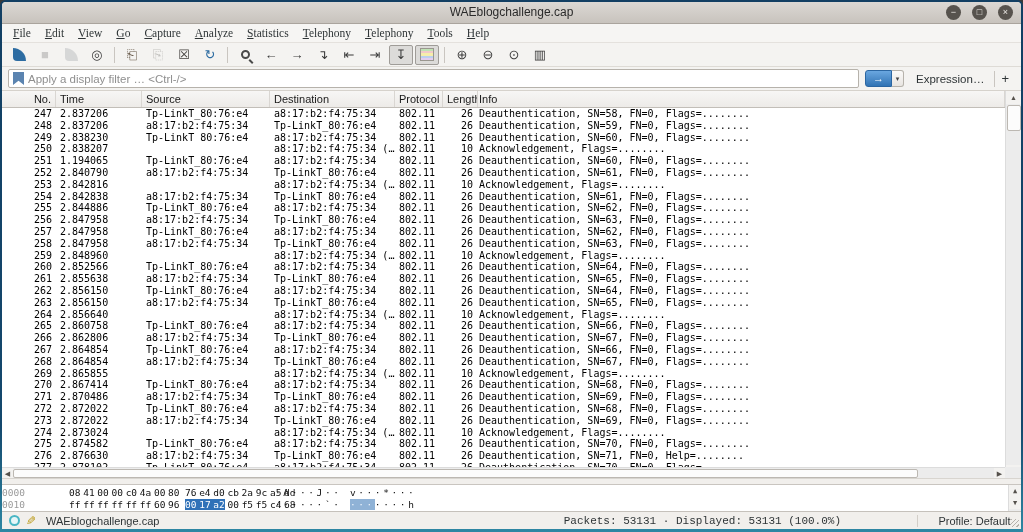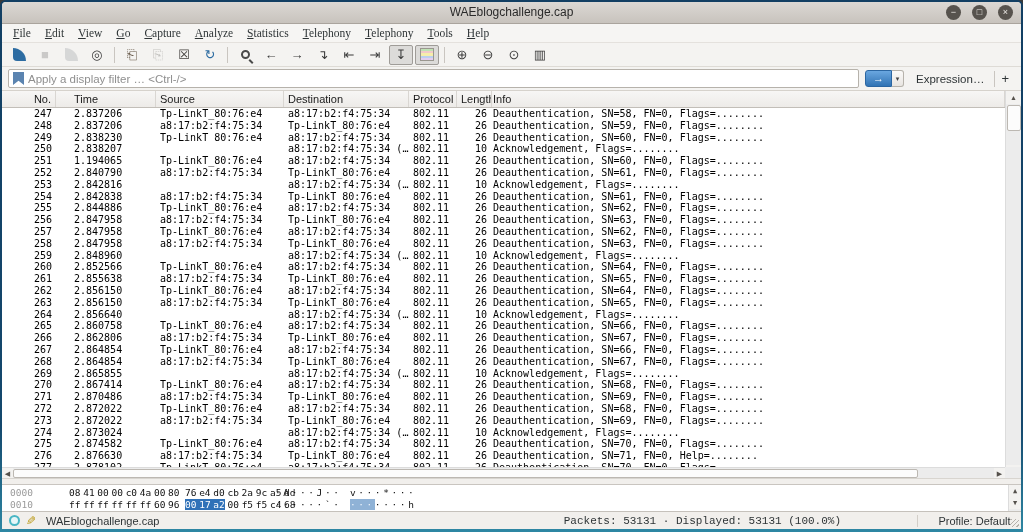--- a/index.html
+++ b/index.html
@@ -67,21 +67,21 @@
   .listwrap { position:relative; flex:0 0 387px; height:387px; background:#fff; }
   .phead { height:17px; display:flex; background:linear-gradient(#f7f6f5,#edebe8);
            border-bottom:1px solid #c2beb8; margin-right:16px; overflow:hidden; }
   .hcell { font-size:11px; color:#1a1a1a; padding:2px 0 0 4px; border-right:1px solid #d9d6d2;
            white-space:nowrap; overflow:hidden; flex:0 0 auto; }
   .rows { height:359px; overflow:hidden; font-family:"DejaVu Sans Mono",monospace;
           font-size:10px; color:#000; }
   .prow { display:flex; height:11.8px; line-height:11.8px; white-space:nowrap; }
   .pcell { overflow:hidden; flex:0 0 auto; }
   .c0 { width:54px;  text-align:right; padding-right:4px; }
-  .c1 { width:86px;  padding-left:4px;margin-left:14px; }
+  .c1 { width:86px;  padding-left:4px; }
   .c2 { width:128px; padding-left:4px; }
   .c3 { width:125px; padding-left:4px; }
   .c4 { width:48px;  padding-left:4px; }
   .c5 { width:35px;  text-align:right; padding-right:5px; }
   .c6 { flex:1 1 auto; padding-left:1px; }
   .phead .c6 { width:auto; }
 
   
   .vsb { position:absolute; top:0; right:0; width:16px; height:387px; background:#ececec;
          border-left:1px solid #dcdcdc; }
@@ -97,21 +97,21 @@
             border:1px solid #bcb8b2; border-radius:2px; }
   .htrack { flex:1; }
   .corner { position:absolute; bottom:0; right:0; width:16px; height:11px; background:#ececec; }
 
   
   .splitter { flex:0 0 6px; background:#f1efec; border-top:1px solid #d8d5d0; }
   .hexpanel { flex:0 0 27px; background:#fff; border-top:1px solid #c9c5c0; position:relative;
               font-family:"DejaVu Sans Mono",monospace; font-size:9.5px; padding-top:2px;
               overflow:hidden; }
   .hexline { height:12px; line-height:12px; position:relative; white-space:pre; }
-  .off { position:absolute; left:8px; color:#9b9b9b;text-align:center; }
+  .off { position:absolute; left:0; color:#9b9b9b;text-align:center; }
   .bytes { position:absolute; left:23px; color:#111; word-spacing:-3px;padding-left:44px; }
   .ascii { position:absolute; left:273px; color:#111; letter-spacing:2.6px; }
   .hlb { background:#2f71b8; color:#fff; }
   .hla { background:#8fb2d6; color:#eef4fb; }
   .hexsb { position:absolute; right:0; top:0; width:13px; height:100%; background:#ececec;
            border-left:1px solid #dcdcdc; }
   .hexsb .sbtn { height:12px; line-height:12px; }
 
   
   .statusbar { flex:0 0 18px; background:#f1efec; border-top:1px solid #c5c1bb; display:flex;

